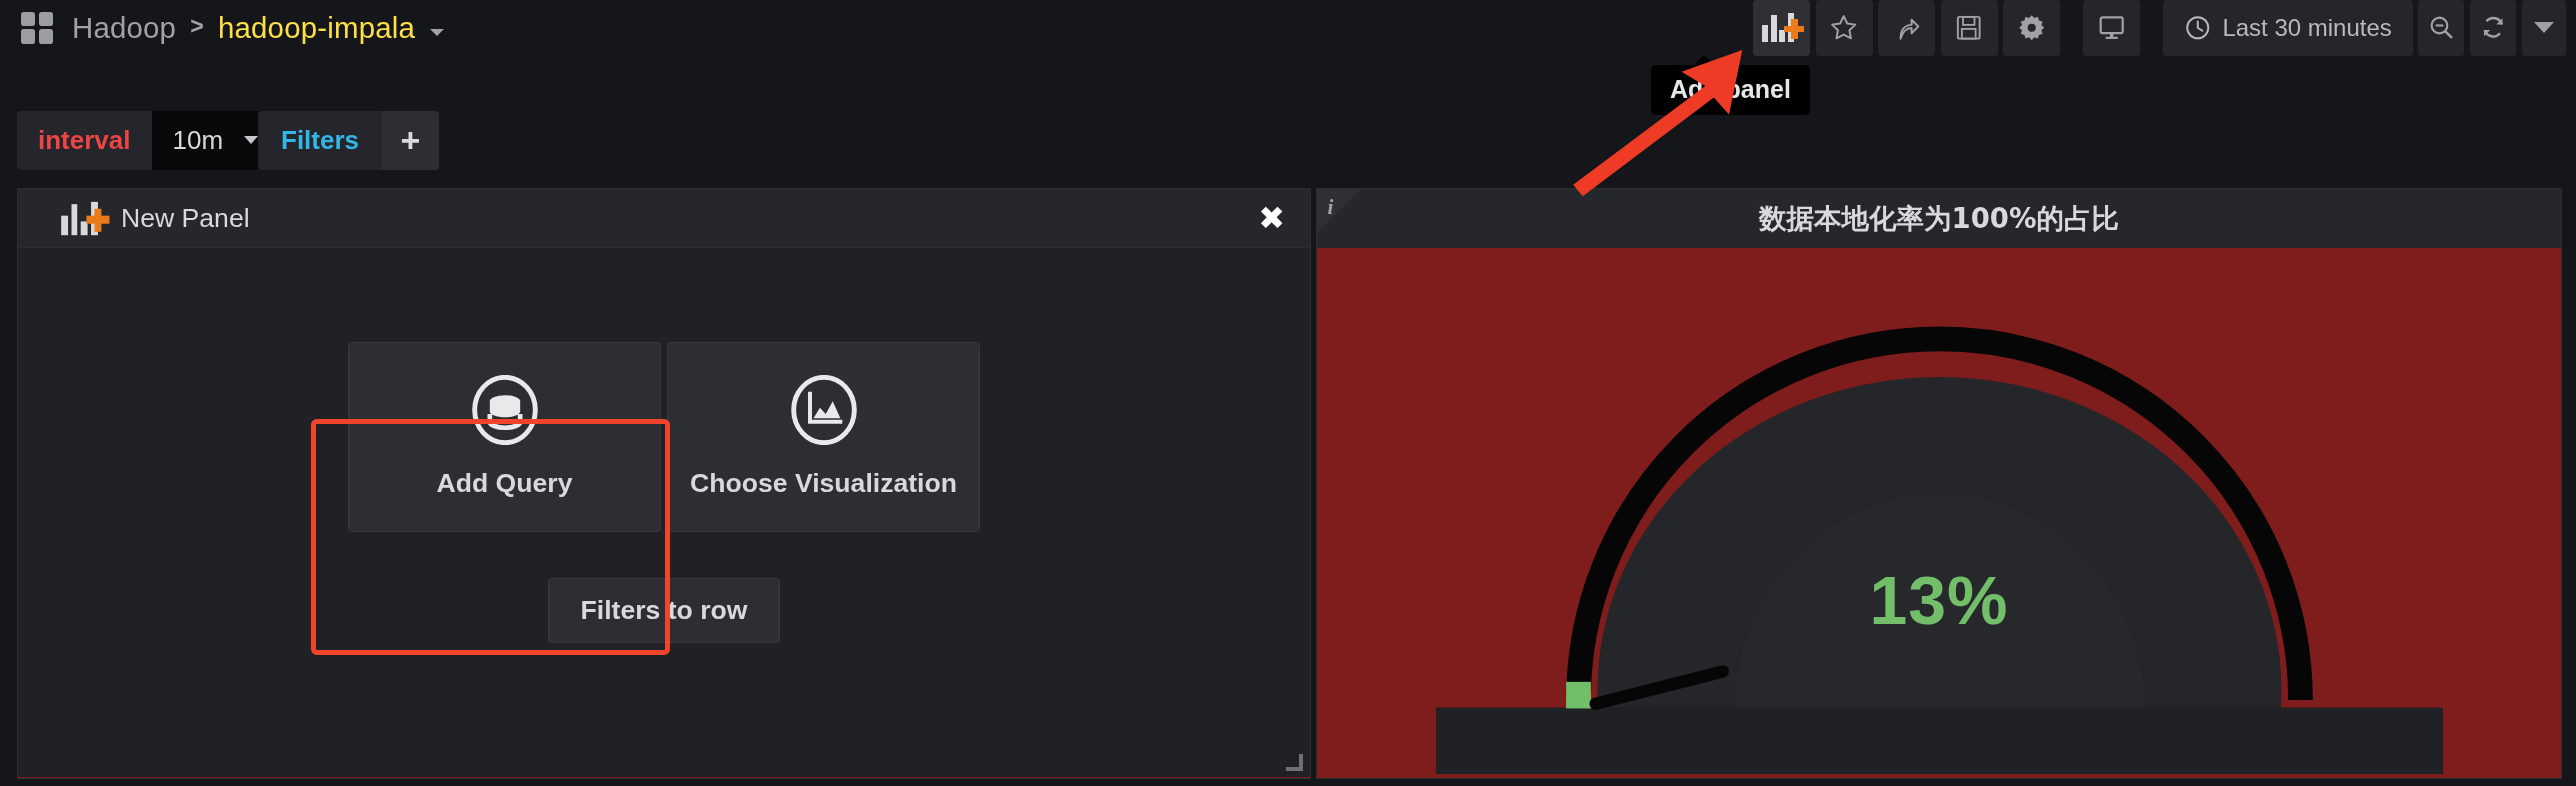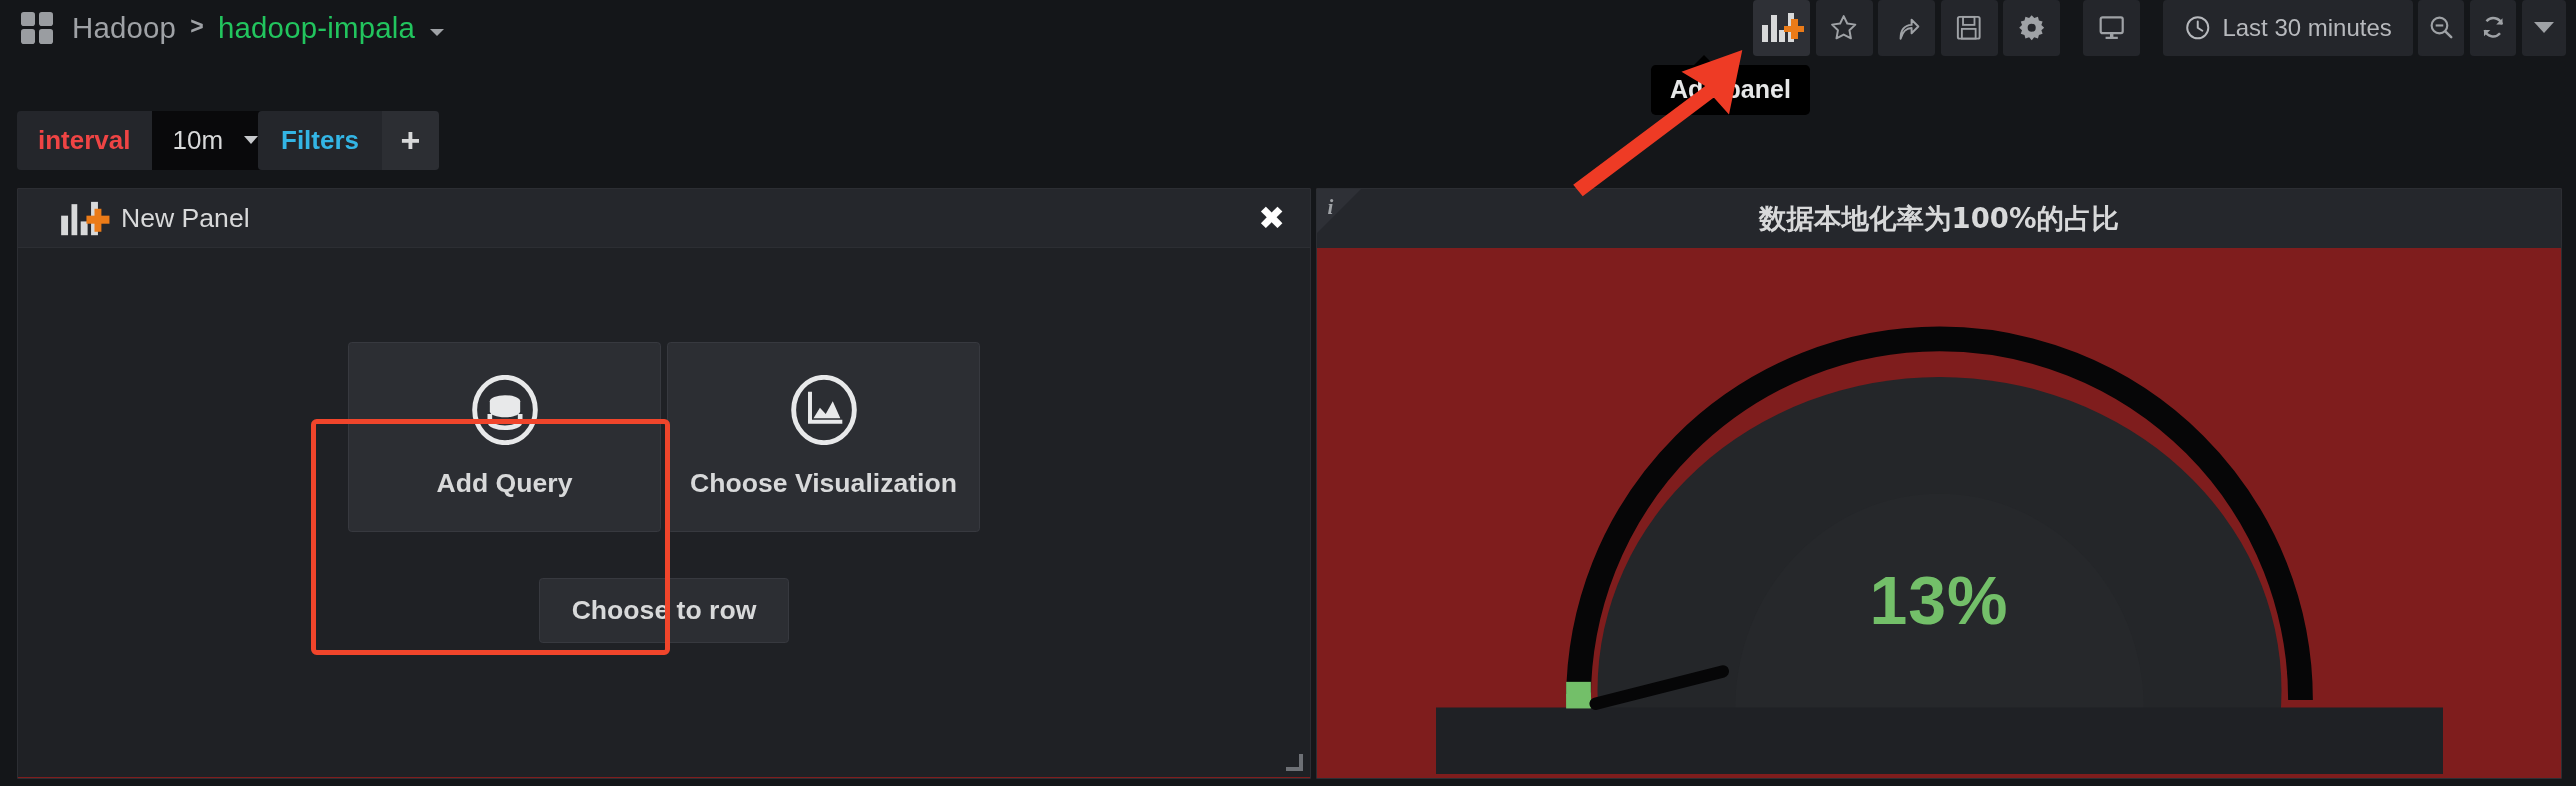--- a/index.html
+++ b/index.html
@@ -25,21 +25,21 @@
   }
   .grid-logo i { background: #9a9da1; border-radius: 2.8px; display: block; }
   .crumb-root {
     font-size: 29.4px; color: #9fa2a6; font-weight: 400; letter-spacing: 0.2px;
   }
   .crumb-sep {
     font-size: 23px; color: #9fa2a6; margin: 0 14.2px; font-weight: 700;
     position: relative; top: -0.9px;
   }
   .crumb-current {
-    font-size: 29.4px; color: #22c55e; font-weight: 400; letter-spacing: 0.2px;
+    font-size: 29.4px; color: #fde047; font-weight: 400; letter-spacing: 0.2px;
   }
   .crumb-caret {
     margin-left: 15px; width: 0; height: 0;
     border-left: 7.6px solid transparent; border-right: 7.6px solid transparent;
     border-top: 7.6px solid #9fa2a6; position: relative; top: 4.7px;
   }
 
   .nav-right {
     position: absolute; right: 7.6px; top: 0; height: 55px;
     display: flex; align-items: center; gap: 0;
@@ -374,21 +374,21 @@
         <svg width="70" height="70" viewBox="0 0 60 60">
           <ellipse cx="30" cy="30" rx="26" ry="28" fill="none" stroke="#e8e9ea" stroke-width="4.2"></ellipse>
           <path d="M18 16v24h26" fill="none" stroke="#e8e9ea" stroke-width="3.4" stroke-linecap="square"></path>
           <path d="M21 37l5.5-9 5 5.5 6-11 6.5 14.5z" fill="#e8e9ea"></path>
         </svg>
         <span class="choice-label">Choose Visualization</span>
       </div>
 
     </div>
 
-    <div class="convert-row">Choose to row</div>
+    <div class="convert-row">Filters to row</div>
 
   </div>
 
   <span class="resize-handle"></span>
 </div>
 
 <div class="panel panel-right">
 
   <div class="panel-header-right">
     <span class="info-corner"></span>

